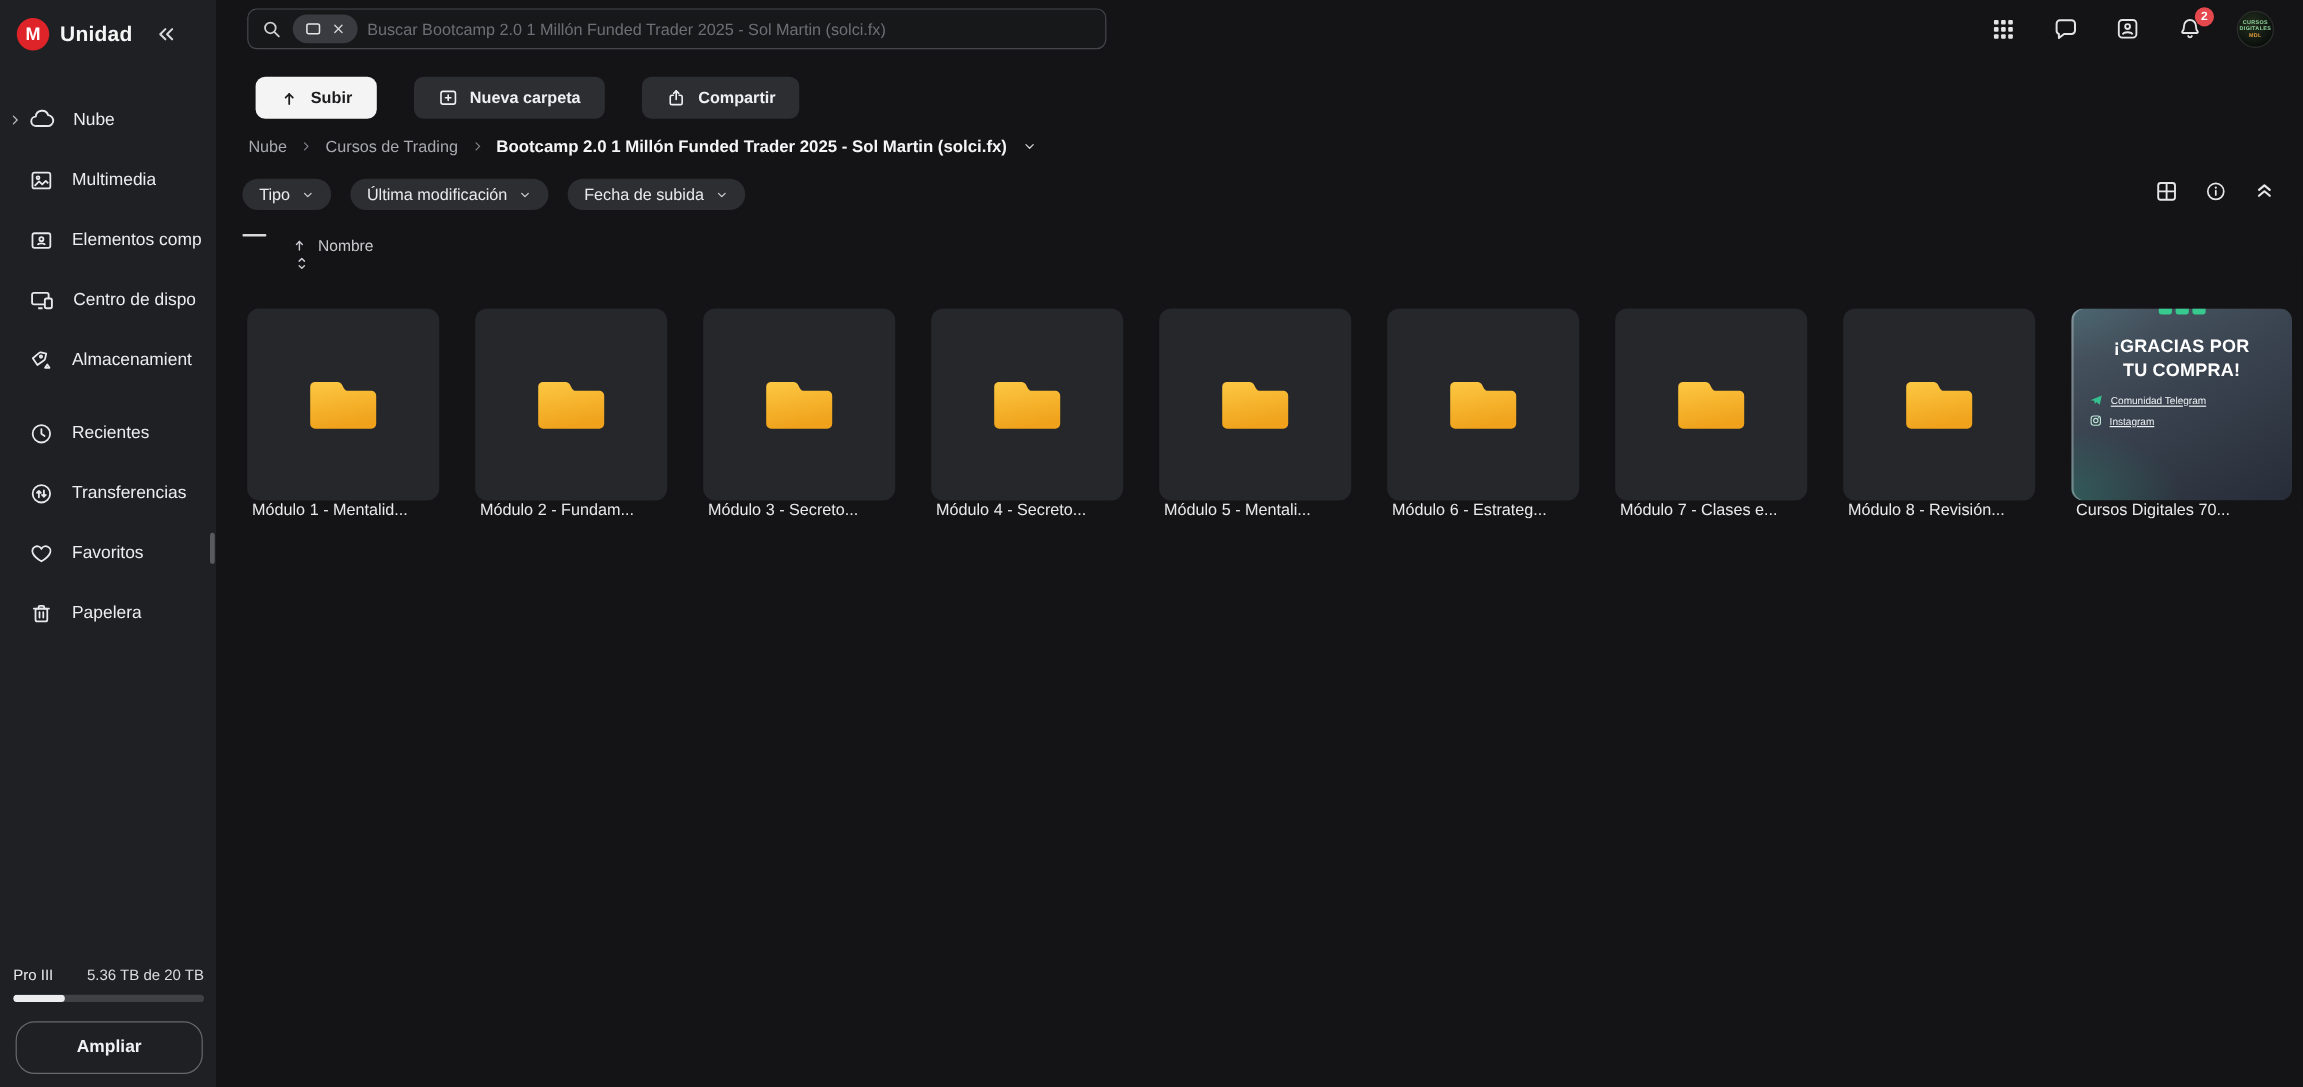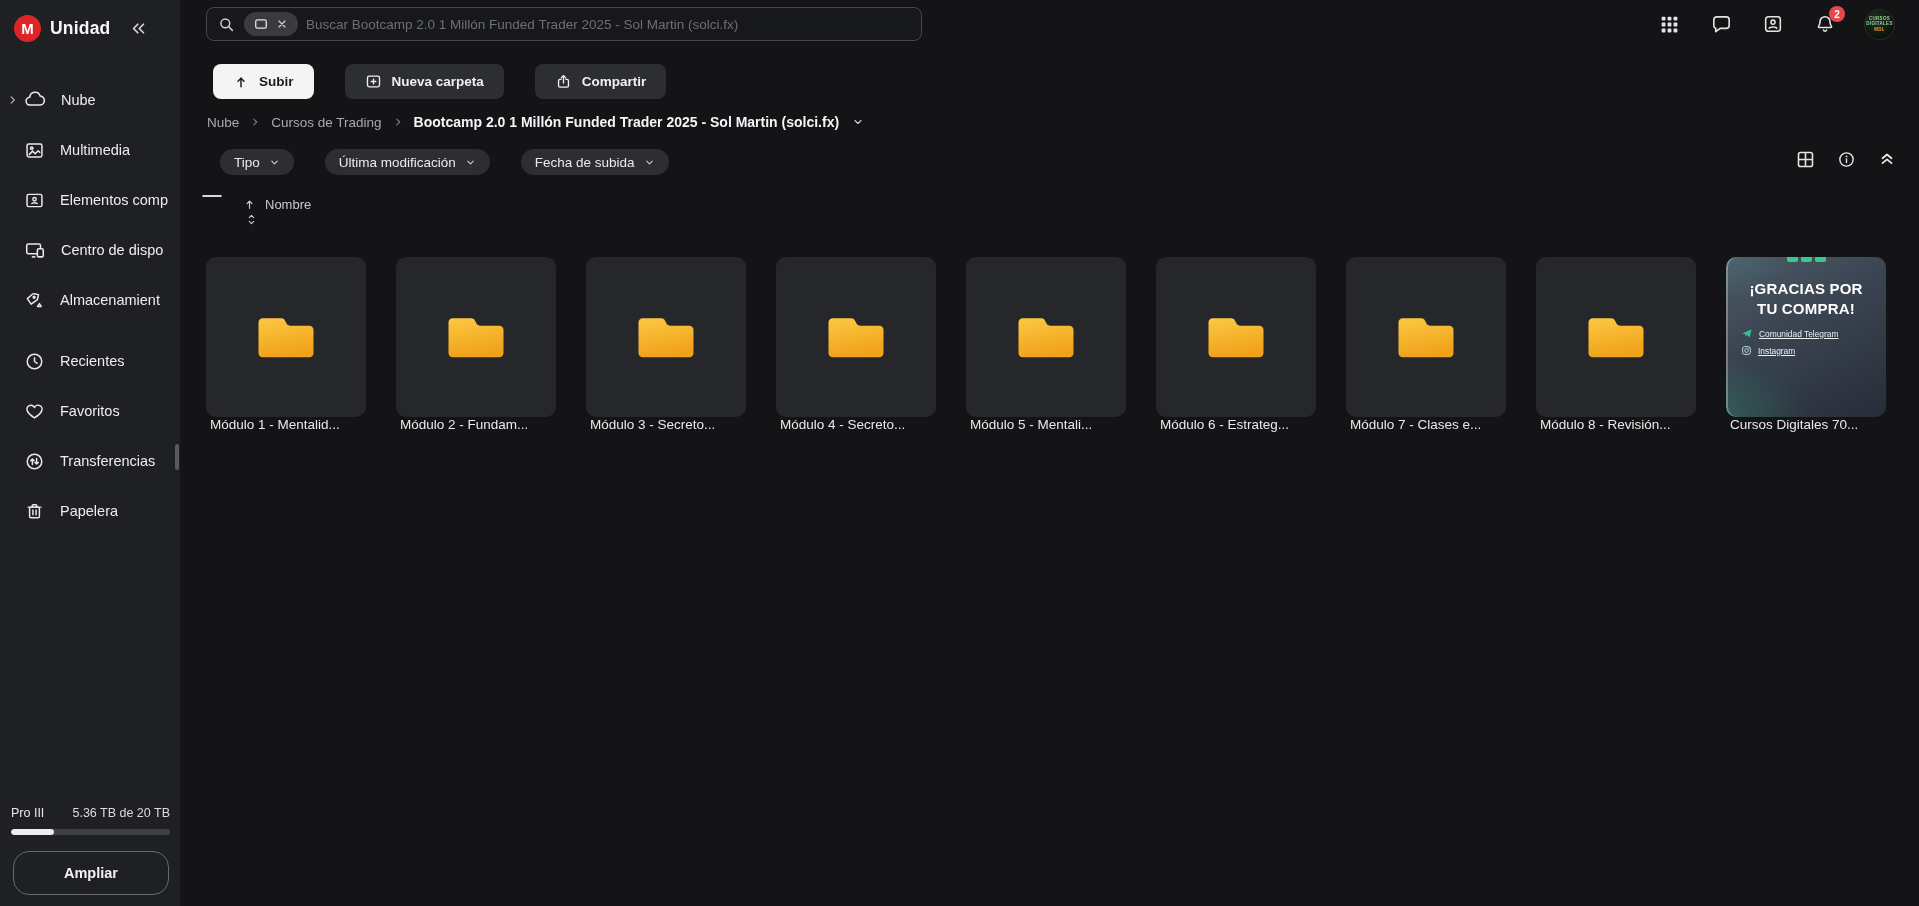--- a/index.html
+++ b/index.html
@@ -45,40 +45,40 @@
   .btn-dark { background:#2d2e32; color:#f0f0f2; }
 
   
   .breadcrumb { position:absolute; left:207px; top:114px; display:flex; align-items:center; gap:11px; font-size:13.5px; color:#a8a9ad; }
   .crumb { cursor:pointer; }
   .crumb-sep { display:flex; color:#808185; }
   .crumb-current { color:#f5f5f7; font-weight:700; font-size:14px; }
   .crumb-caret { display:flex; color:#cfcfd2; margin-left:2px; cursor:pointer; }
 
   
-  .chips { position:absolute; left:220px; top:149px; display:flex; gap:31px; }
+  .chips { position:absolute; left:202px; top:149px; display:flex; gap:16px; }
   .chip { height:26px; border-radius:13px; background:#2d2e32; display:flex; align-items:center; gap:9px; padding:0 14px; font-size:13.5px; color:#eaeaec; cursor:pointer; }
   .chip svg { color:#cdced1; }
   .view-controls { position:absolute; left:1793px; top:147px; display:flex; align-items:center; gap:17px; color:#e6e6e8; }
   .vc { display:flex; align-items:center; justify-content:center; width:24px; height:24px; cursor:pointer; }
 
   
   .list-header { position:absolute; left:202px; top:195px; display:flex; align-items:flex-start; height:22px;flex-direction:column; }
   .checkbox { width:20px; height:20px; border:1.5px solid #d9d9db; border-radius:5px; background:#26272a; cursor:pointer; }
   .sort-group { display:flex; align-items:center; gap:9px; margin-left:41px; color:#c9cacd; font-size:13px; cursor:pointer; }
   .sort-toggle { margin-left:43px; display:flex; color:#c9cacd; cursor:pointer; }
 
   
   .grid { position:absolute; left:206px; top:257px; display:flex; gap:30px; }
   .cell { width:160px; }
   .card { width:160px; height:160px; border-radius:10px; background:#26272b; display:flex; align-items:center; justify-content:center; cursor:pointer; }
   .cell-label { margin-top:0; padding-left:4px; font-size:13.5px; color:#e9e9eb; white-space:nowrap; overflow:hidden; }
 
   
-  .promo-card { position:relative; width:160px; height:160px; border-radius:10px; overflow:hidden; cursor:pointer; text-align:center; color:#fff;
+  .promo-card { position:relative; width:184px; height:160px; border-radius:10px; overflow:hidden; cursor:pointer; text-align:center; color:#fff;
     background:
       radial-gradient(120% 80% at -8% 100%, rgba(45,175,140,.30), rgba(45,175,140,0) 48%),
       radial-gradient(90% 60% at 0% 0%, rgba(70,160,150,.18), rgba(70,160,150,0) 45%),
       linear-gradient(152deg, #4c5a67 0%, #3a4450 42%, #272d38 100%);
     box-shadow: inset 2px 0 0 rgba(225,231,236,.35); }
   .promo-topfrag { position:absolute; top:0; left:0; right:0; display:flex; justify-content:center; gap:3px; }
   .promo-topfrag i { display:block; width:11px; height:5px; background:#37c98e; border-radius:0 0 2px 2px; }
   .promo-title { margin-top:22px; font-size:15px; font-weight:800; line-height:1.3; letter-spacing:.2px; }
   .promo-body { margin-top:7px; font-size:7.6px; line-height:1.55; color:#e4e7ea; letter-spacing:.3px; }
   .promo-body b { color:#fff; }
@@ -160,32 +160,32 @@
       </div>
       <div class="nav-gap"></div>
       <div class="nav-item">
         <svg class="ic" width="21" height="21" viewBox="0 0 24 24" fill="none" stroke="#e9e9eb" stroke-width="1.7" stroke-linecap="round" stroke-linejoin="round">
             <circle cx="12" cy="12" r="8.3"></circle>
             <path d="M12 7.6V12l3 2.1"></path>
           </svg>
         <span class="nav-label">Recientes</span>
       </div>
       <div class="nav-item">
-        <svg class="ic" width="21" height="21" viewBox="0 0 24 24" fill="none" stroke="#e9e9eb" stroke-width="1.7" stroke-linejoin="round">
-            <path d="M12 19.2S5.2 15 3.8 11.3A4.5 4.5 0 0 1 12 7.4a4.5 4.5 0 0 1 8.2 3.9C18.8 15 12 19.2 12 19.2z"></path>
-          </svg>
-        <span class="nav-label">Favoritos</span>
-      </div>
-      <div class="nav-item">
         <svg class="ic" width="21" height="21" viewBox="0 0 24 24" fill="none" stroke="#e9e9eb" stroke-width="1.7" stroke-linecap="round" stroke-linejoin="round">
             <circle cx="12" cy="12" r="8.3"></circle>
             <path d="M9.6 15.3V9.2M9.6 9.2 7.8 11M9.6 9.2l1.8 1.8"></path>
             <path d="M14.4 8.7v6.1m0 0 1.8-1.8m-1.8 1.8-1.8-1.8"></path>
           </svg>
         <span class="nav-label">Transferencias</span>
+      </div>
+      <div class="nav-item">
+        <svg class="ic" width="21" height="21" viewBox="0 0 24 24" fill="none" stroke="#e9e9eb" stroke-width="1.7" stroke-linejoin="round">
+            <path d="M12 19.2S5.2 15 3.8 11.3A4.5 4.5 0 0 1 12 7.4a4.5 4.5 0 0 1 8.2 3.9C18.8 15 12 19.2 12 19.2z"></path>
+          </svg>
+        <span class="nav-label">Favoritos</span>
       </div>
       <div class="nav-item">
         <svg class="ic" width="21" height="21" viewBox="0 0 24 24" fill="none" stroke="#e9e9eb" stroke-width="1.7" stroke-linecap="round" stroke-linejoin="round">
             <path d="M4.8 7h14.4"></path>
             <path d="M9.4 7V5.4a1 1 0 0 1 1-1h3.2a1 1 0 0 1 1 1V7"></path>
             <rect x="6.4" y="7" width="11.2" height="12.2" rx="1.6"></rect>
             <path d="M10.2 10.4v5.2M13.8 10.4v5.2"></path>
           </svg>
         <span class="nav-label">Papelera</span>
       </div>

